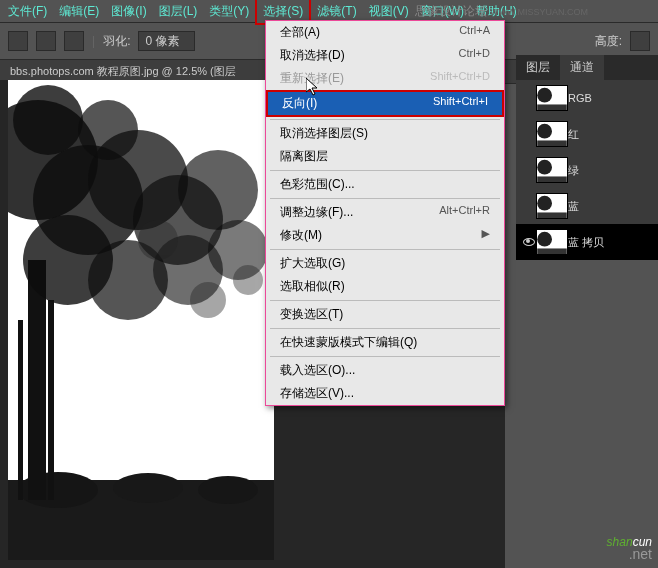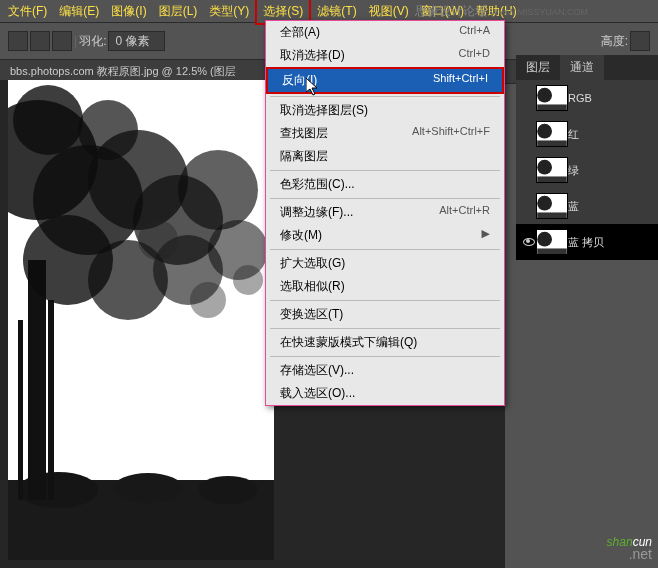--- a/index.html
+++ b/index.html
@@ -1,21 +1,21 @@
 <!DOCTYPE html>
 <html><head>
 <meta charset="utf-8">
 <style>
 *{margin:0;padding:0;box-sizing:border-box;font-family:"Microsoft YaHei",SimSun,sans-serif;font-size:12px;user-select:none}
 body{background:#535353;width:658px;height:568px;overflow:hidden;position:relative}
-.menubar{background:#535353;display:flex;height:22px;align-items:center;padding:0 2px;color:#fde047}
+.menubar{background:#535353;display:flex;height:22px;align-items:center;padding:0 2px;color:#5eead4}
 .menubar .mi{padding:3px 6px;cursor:pointer;white-space:nowrap}
 .menubar .mi.hl{border:2px solid #c00;background:#535353}
 .logo-txt{position:absolute;right:70px;top:3px;color:#888;font-size:11px}
-.toolbar{background:#535353;height:38px;border-top:1px solid #2a2a2a;border-bottom:1px solid #2a2a2a;display:flex;align-items:center;padding:0 8px;color:#ccc;gap:2px}
+.toolbar{background:#535353;height:38px;border-top:1px solid #2a2a2a;border-bottom:1px solid #2a2a2a;display:flex;align-items:center;padding:0 8px;color:#ccc;gap:8px}
 .tbtn{width:20px;height:20px;background:#3f3f3f;border:1px solid #2a2a2a}
 .tlabel{color:#ccc}
 .tinput{background:#3f3f3f;border:1px solid #2a2a2a;color:#ccc;padding:2px 6px;width:57px}
 .doctab{background:#3d3d3d;padding:4px 10px;color:#ccc;border-bottom:1px solid #2a2a2a;font-size:11px}
 .canvas-area{position:absolute;left:0;top:80px;width:505px;height:488px;background:#262626;overflow:hidden}
 .canvas{position:absolute;left:8px;top:0;width:266px;height:480px;background:#fff}
 .tree-svg{width:100%;height:100%}
 .dropdown{position:absolute;left:265px;top:20px;width:240px;background:#e8e8e8;border:1px solid #ec4899;box-shadow:2px 2px 6px rgba(0,0,0,.5);z-index:100}
 .dd-item{display:flex;justify-content:space-between;padding:3px 14px;color:#000;cursor:pointer}
 .dd-item.dis{color:#999}
@@ -109,34 +109,34 @@
 
 <div class="dropdown" id="dd">
     <div class="dd-item">
       <span>全部(A)</span>
       <span class="dd-shortcut">Ctrl+A</span>
     </div>
     <div class="dd-item">
       <span>取消选择(D)</span>
       <span class="dd-shortcut">Ctrl+D</span>
     </div>
+    <div class="dd-item dis">
+      <span>重新选择(E)</span>
+      <span class="dd-shortcut">Shift+Ctrl+D</span>
+    </div>
     <div class="dd-item sel">
       <span>反向(I)</span>
       <span class="dd-shortcut">Shift+Ctrl+I</span>
     </div>
     <div class="dd-sep"></div>
     <div class="dd-item">
       <span>取消选择图层(S)</span>
       <span class="dd-shortcut"></span>
     </div>
     <div class="dd-item">
-      <span>查找图层</span>
-      <span class="dd-shortcut">Alt+Shift+Ctrl+F</span>
-    </div>
-    <div class="dd-item">
       <span>隔离图层</span>
       <span class="dd-shortcut"></span>
     </div>
     <div class="dd-sep"></div>
     <div class="dd-item">
       <span>色彩范围(C)...</span>
       <span class="dd-shortcut"></span>
     </div>
     <div class="dd-sep"></div>
     <div class="dd-item">
@@ -161,25 +161,25 @@
       <span>变换选区(T)</span>
       <span class="dd-shortcut"></span>
     </div>
     <div class="dd-sep"></div>
     <div class="dd-item">
       <span>在快速蒙版模式下编辑(Q)</span>
       <span class="dd-shortcut"></span>
     </div>
     <div class="dd-sep"></div>
     <div class="dd-item">
+      <span>载入选区(O)...</span>
+      <span class="dd-shortcut"></span>
+    </div>
+    <div class="dd-item">
       <span>存储选区(V)...</span>
-      <span class="dd-shortcut"></span>
-    </div>
-    <div class="dd-item">
-      <span>载入选区(O)...</span>
       <span class="dd-shortcut"></span>
     </div>
   </div>
 
 <svg class="cursor" width="16" height="20">
   <path d="M0 0 L0 14 L4 11 L7 17 L9 16 L6 10 L11 10 Z" fill="#fff" stroke="#000" stroke-width="1"></path>
 </svg>
 
 <div class="panels">
   <div class="ptabs">

